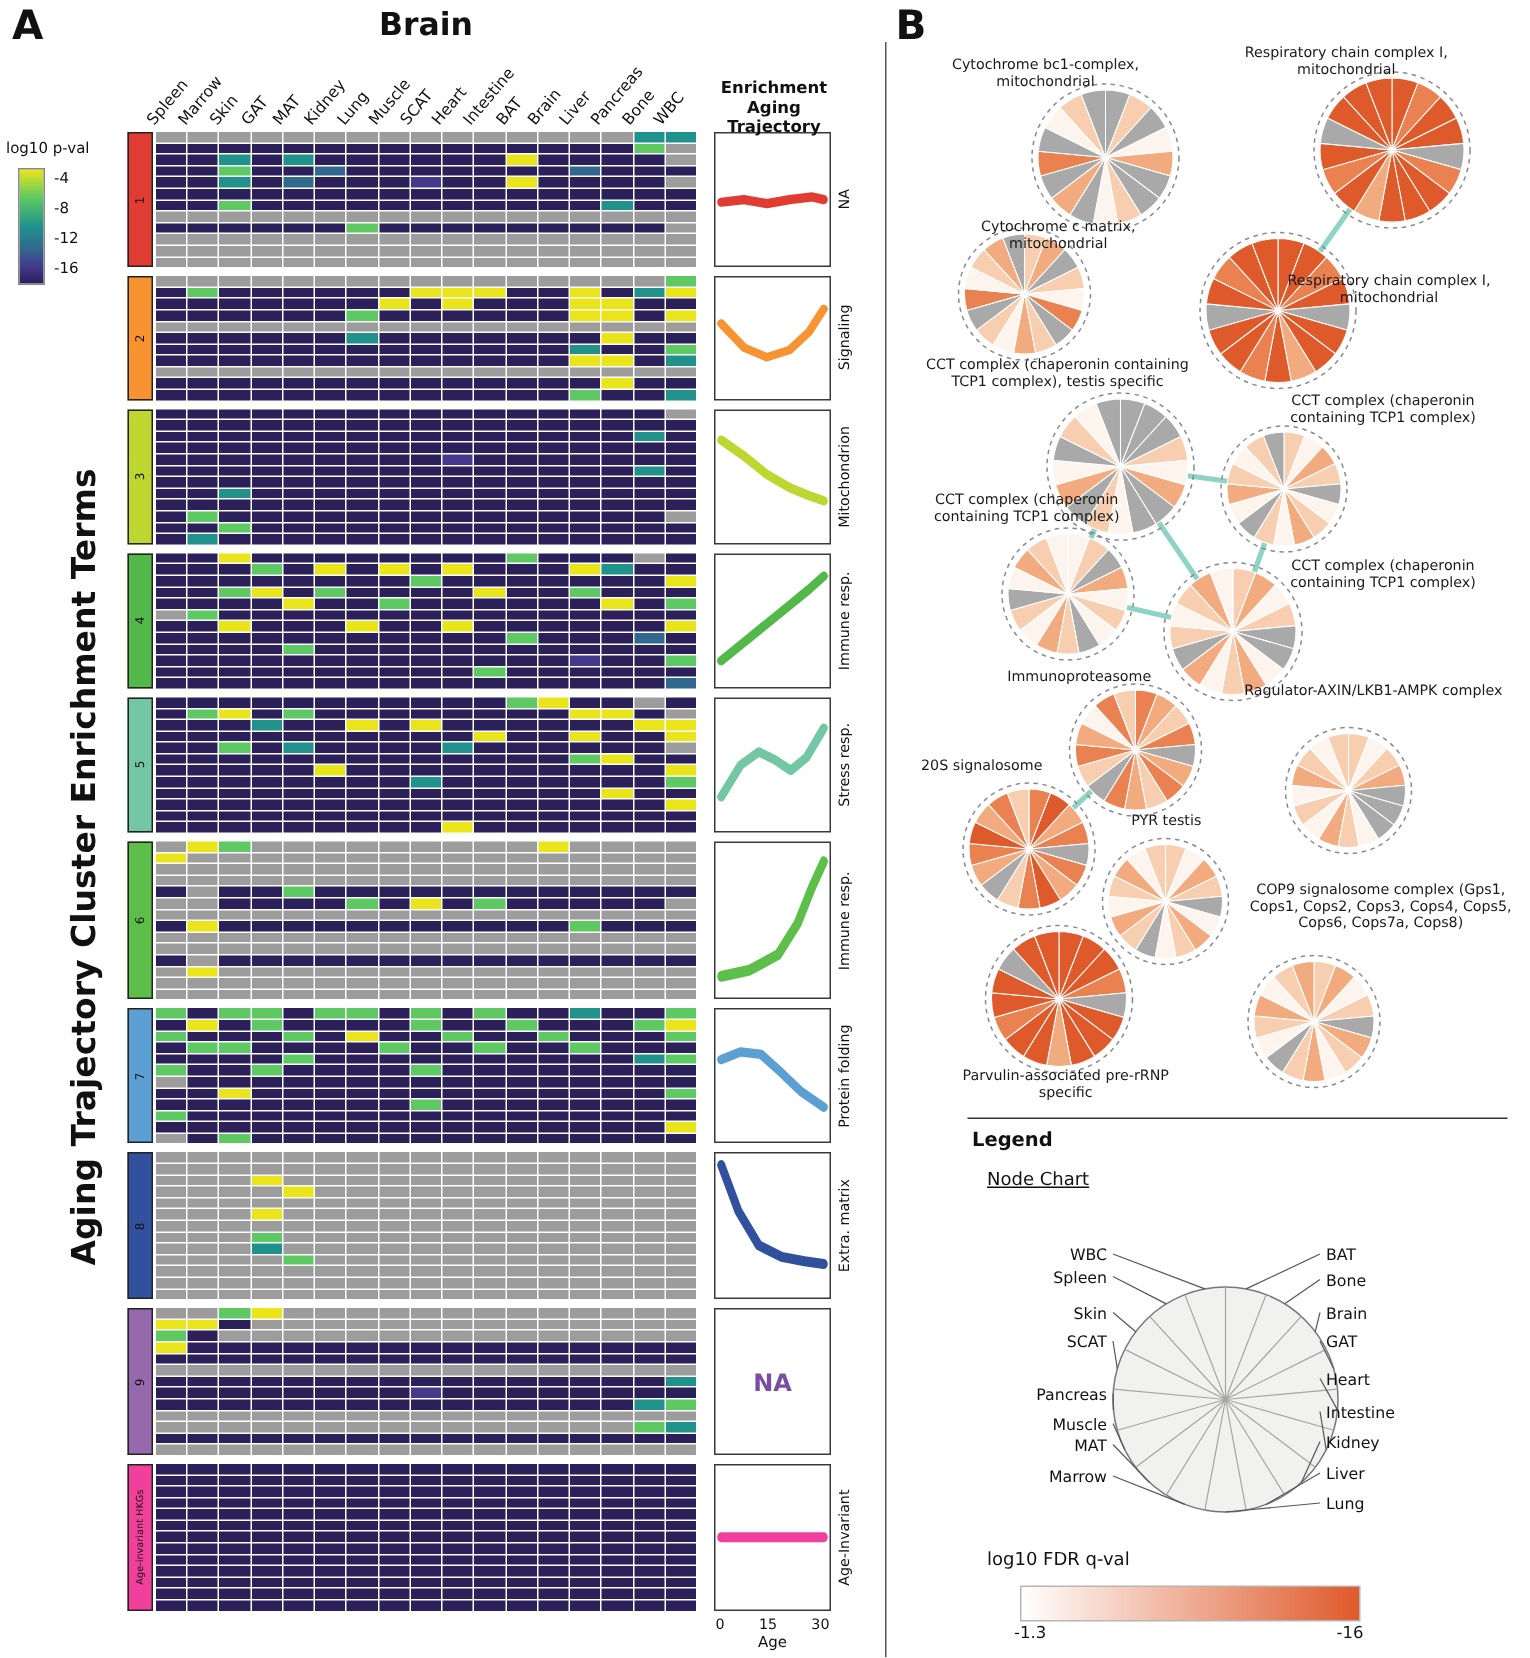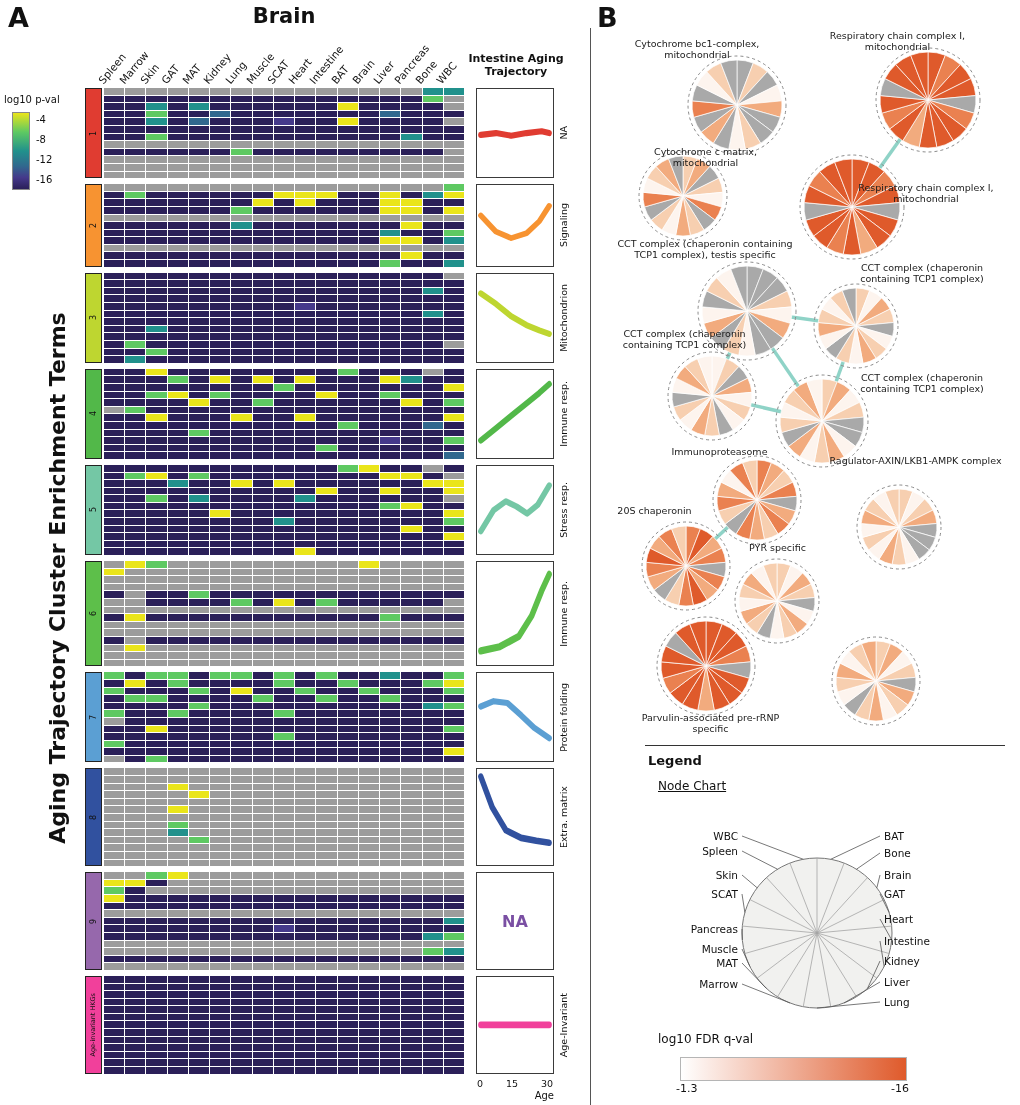--- a/index.html
+++ b/index.html
@@ -40,21 +40,21 @@
             position:relative;display:flex;align-items:center;justify-content:center;}
   .traj-box svg{position:absolute;inset:0;width:100%;height:100%;}
   .na-text{font-size:16px;font-weight:bold;color:#7a4fa3;}
   .side-label{width:18px;display:flex;align-items:center;justify-content:center;}
   .side-label span{writing-mode:vertical-rl;transform:rotate(180deg);font-size:9.5px;
                    white-space:nowrap;}
   #refHeader{position:absolute;left:468px;top:52px;width:96px;text-align:center;
              font-size:11px;font-weight:bold;line-height:1.2;}
   #ageAxis{position:absolute;left:476px;width:78px;}
   .age-ticks{display:flex;justify-content:space-between;font-size:9.5px;padding:0 1px;}
-  .age-label{text-align:right;font-size:10px;margin-top:1px;}
+  .age-label{text-align:center;font-size:10px;margin-top:1px;}
   
   #divider{position:absolute;left:590px;top:28px;width:1px;height:1077px;background:#555;}
   
   #netSvg{position:absolute;left:592px;top:25px;width:428px;height:715px;}
   #overlay{position:absolute;left:0;top:0;width:1020px;height:1105px;pointer-events:none;}
   .net-label{position:absolute;font-size:9.5px;line-height:1.18;text-align:center;color:#1a1a1a;}
   #legendRule{position:absolute;left:645px;top:745px;width:360px;height:1px;background:#333;}
   #legendTitle{position:absolute;left:648px;top:753px;font-size:13px;font-weight:bold;}
   #nodeChartTitle{position:absolute;left:658px;top:779px;font-size:12px;text-decoration:underline;}
   #legendSvg{position:absolute;left:592px;top:800px;width:428px;height:235px;}
@@ -2363,21 +2363,21 @@
         <div class="traj-box">
           <svg viewBox="0 0 100 100" preserveAspectRatio="none">
             <polyline points="5,50 95,50" fill="none" stroke="#f1409b" stroke-width="7" stroke-linecap="round" stroke-linejoin="round"></polyline>
           </svg>
         </div>
         <div class="side-label">
           <span>Age-Invariant</span>
         </div>
       </div>
     </div>
-  <div id="refHeader">Intestine Aging Trajectory</div>
+  <div id="refHeader">Enrichment Aging Trajectory</div>
 
   <div id="ageAxis" style="top: 1078px;">
     <div class="age-ticks">
       <span>0</span>
       <span>15</span>
       <span>30</span>
     </div>
     <div class="age-label">Age</div>
   </div>
 
@@ -2648,22 +2648,23 @@
       <div class="net-label" style="left: 612px; top: 38px; width: 170px;">Cytochrome bc1-complex, mitochondrial</div>
       <div class="net-label" style="left: 800px; top: 30px; width: 195px;">Respiratory chain complex I, mitochondrial</div>
       <div class="net-label" style="left: 628px; top: 146px; width: 155px;">Cytochrome c matrix, mitochondrial</div>
       <div class="net-label" style="left: 840px; top: 182px; width: 172px;">Respiratory chain complex I, mitochondrial</div>
       <div class="net-label" style="left: 615px; top: 238px; width: 180px;">CCT complex (chaperonin containing TCP1 complex), testis specific</div>
       <div class="net-label" style="left: 836px; top: 262px; width: 172px;">CCT complex (chaperonin containing TCP1 complex)</div>
       <div class="net-label" style="left: 602px; top: 328px; width: 165px;">CCT complex (chaperonin containing TCP1 complex)</div>
       <div class="net-label" style="left: 836px; top: 372px; width: 172px;">CCT complex (chaperonin containing TCP1 complex)</div>
       <div class="net-label" style="left: 662px; top: 446px; width: 115px;">Immunoproteasome</div>
       <div class="net-label" style="left: 828px; top: 455px; width: 175px;">Ragulator-AXIN/LKB1-AMPK complex</div>
-      <div class="net-label" style="left: 612px; top: 505px; width: 85px;">20S chaperonin</div>
-      <div class="net-label" style="left: 740px; top: 542px; width: 75px;">PYR specific</div>
+      <div class="net-label" style="left: 612px; top: 505px; width: 85px;">20S signalosome</div>
+      <div class="net-label" style="left: 740px; top: 542px; width: 75px;">PYR testis</div>
+      <div class="net-label" style="left: 828px; top: 588px; width: 185px;">COP9 signalosome complex (Gps1, Cops1, Cops2, Cops3, Cops4, Cops5, Cops6, Cops7a, Cops8)</div>
       <div class="net-label" style="left: 628px; top: 712px; width: 165px;">Parvulin-associated pre-rRNP specific</div>
     </div>
 
   <div id="legendRule"></div>
   <div id="legendTitle">Legend</div>
   <div id="nodeChartTitle">Node Chart</div>
   <svg id="legendSvg" viewBox="0 0 428 235">
       <circle cx="225" cy="133" r="75" fill="#f1f1ef" stroke="#777" stroke-width="1"></circle>
       <line x1="225" y1="133" x2="225" y2="58" stroke="#a5a5a5" stroke-width="0.8"></line>
       <line x1="225" y1="133" x2="252.09312496403646" y2="63.06458279467331" stroke="#a5a5a5" stroke-width="0.8"></line>

